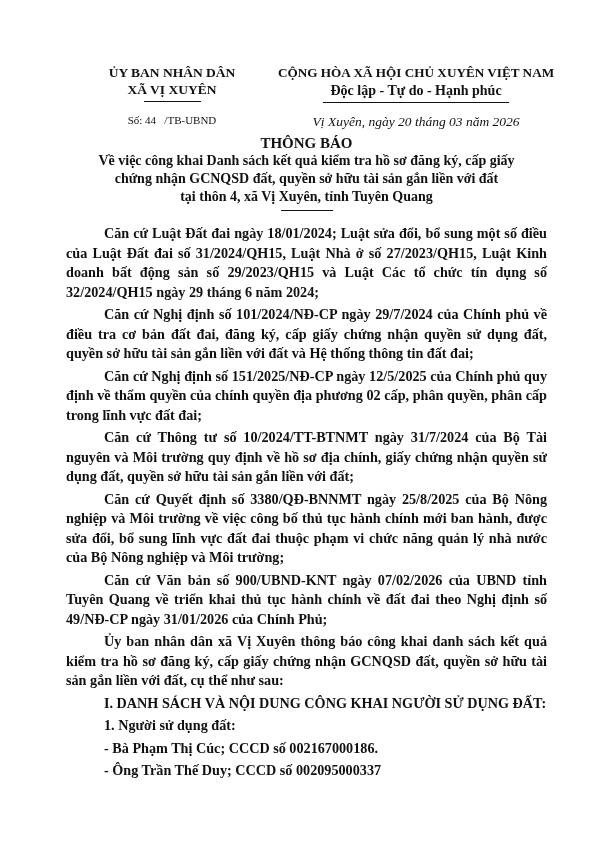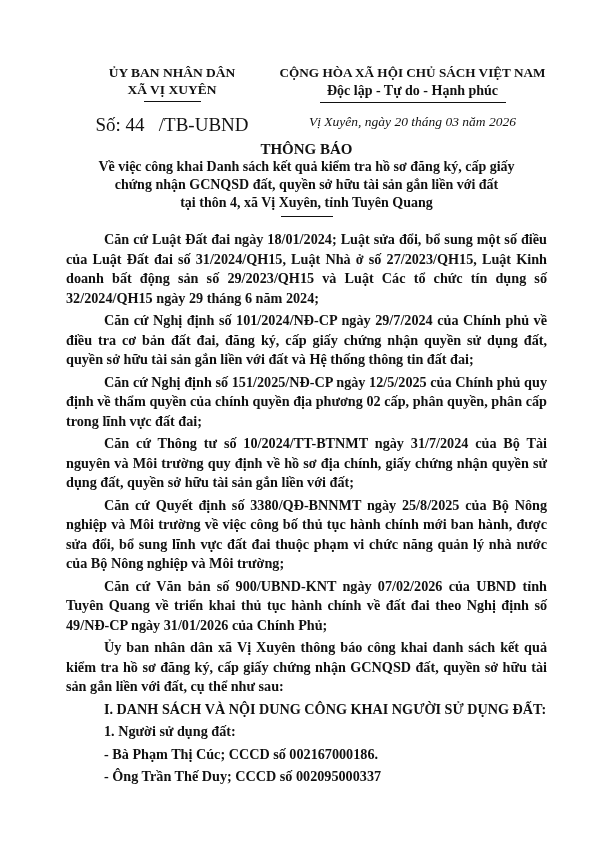--- a/index.html
+++ b/index.html
@@ -39,21 +39,21 @@
     line-height: 17px;
     white-space: nowrap;
   }
   .rule-left {
     width: 57px;
     border-top: 1px solid #111111;
     margin: 3px auto 0;
   }
   .doc-number {
     margin-top: 12px;
-    font-size: 19px;
+    font-size: 11px;
     white-space: pre;
   }
   .national-line {
     font-weight: bold;
     font-size: 13.2px;
     line-height: 17px;
     white-space: nowrap;
   }
   .motto-line {
     font-weight: bold;
@@ -117,21 +117,21 @@
 <div class="page">
 
   <div class="header">
     <div class="header-left">
       <div class="org-line">ỦY BAN NHÂN DÂN</div>
       <div class="org-line">XÃ VỊ XUYÊN</div>
       <div class="rule-left"></div>
       <div class="doc-number">Số: 44   /TB-UBND</div>
     </div>
     <div class="header-right">
-      <div class="national-line">CỘNG HÒA XÃ HỘI CHỦ SÁCH VIỆT NAM</div>
+      <div class="national-line">CỘNG HÒA XÃ HỘI CHỦ XUYÊN VIỆT NAM</div>
       <div class="motto-line">Độc lập - Tự do - Hạnh phúc</div>
       <div class="rule-right"></div>
       <div class="place-date">Vị Xuyên, ngày 20 tháng 03 năm 2026</div>
     </div>
   </div>
 
   <div class="title-block">
     <div class="doc-type">THÔNG BÁO</div>
     <div class="subject-line">Về việc công khai Danh sách kết quả kiểm tra hồ sơ đăng ký, cấp giấy</div>
     <div class="subject-line">chứng nhận GCNQSD đất, quyền sở hữu tài sản gắn liền với đất</div>

